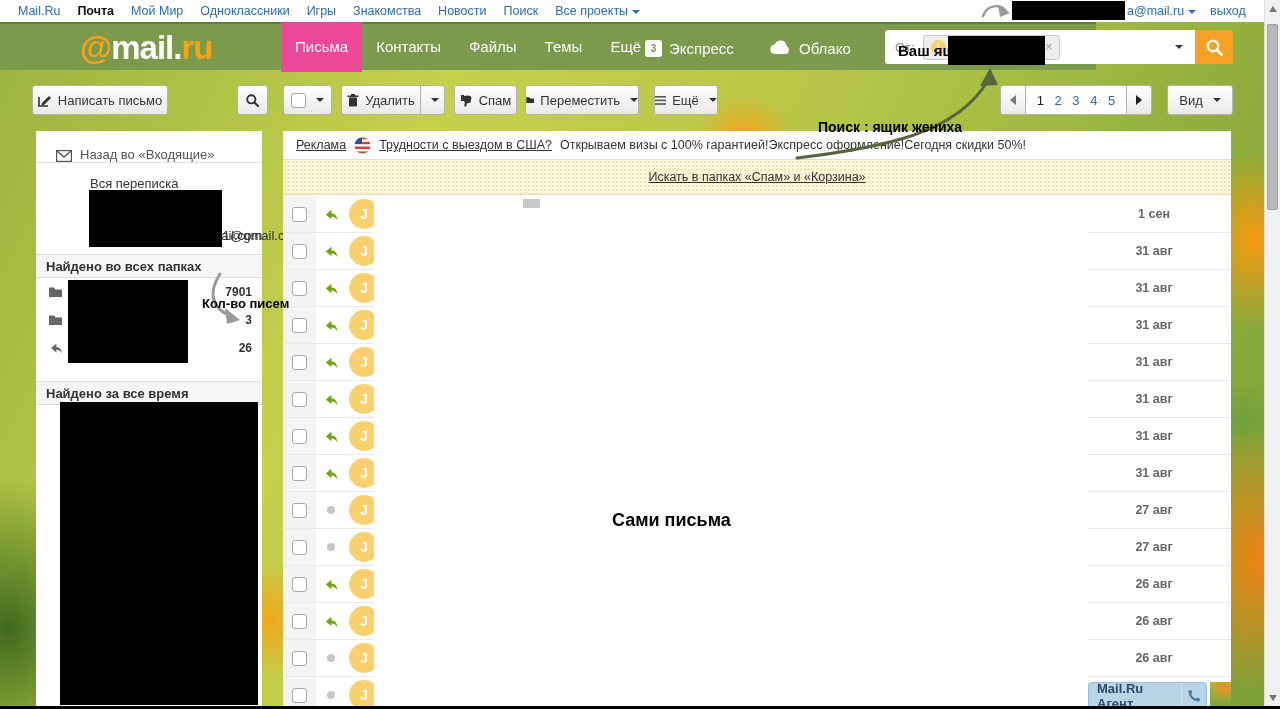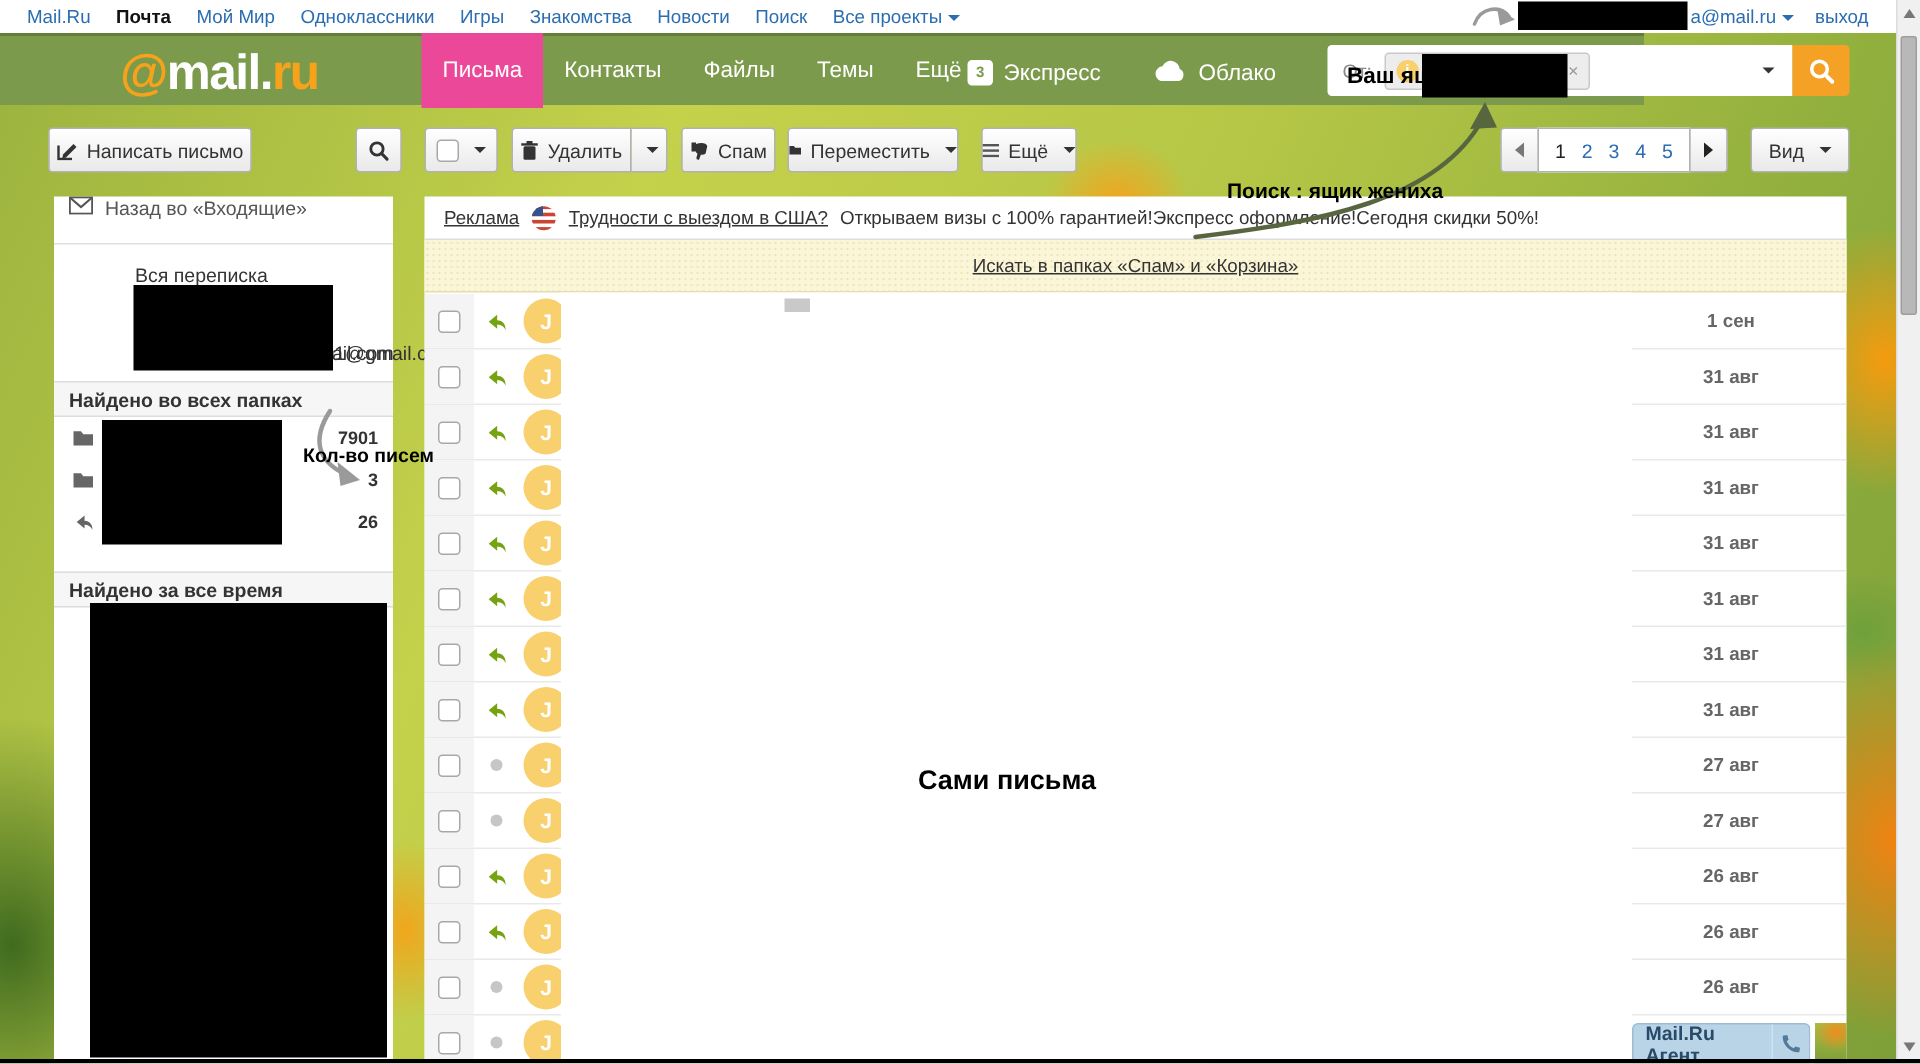--- a/index.html
+++ b/index.html
@@ -51,21 +51,21 @@
   .pag .seg { height:30px; border:1px solid #b2b2b2; display:flex; align-items:center; justify-content:center; cursor:pointer; }
   .pag .prev { width:26px; background:linear-gradient(#ffffff,#e9e9e9); border-radius:3px 0 0 3px; }
   .pag .pages { width:102px; background:#fff; margin-left:-1px; display:flex; align-items:center; justify-content:space-evenly; }
   .pag .next { width:26px; background:linear-gradient(#ffffff,#e9e9e9); margin-left:-1px; border-radius:0 3px 3px 0; }
   .pnum { font-size:13px; color:#2b6db0; cursor:pointer; }
   .pnum.cur { color:#222; cursor:default; }
   .tri-l { width:0;height:0;border-top:5px solid transparent;border-bottom:5px solid transparent;border-right:6px solid #777; }
   .tri-r { width:0;height:0;border-top:5px solid transparent;border-bottom:5px solid transparent;border-left:6px solid #222; }
   
   .sidebar { position:absolute; left:36px; top:131px; width:226px; height:578px; background:#fff; z-index:8; font-size:13px; color:#444; }
-  .sb-back { height:32px; display:flex; align-items:flex-start; gap:8px; padding-left:10px; border-bottom:1px solid #e0e0e0; cursor:pointer; color:#555; }
+  .sb-back { height:32px; display:flex; align-items:flex-end; gap:8px; padding-left:20px; border-bottom:1px solid #e0e0e0; cursor:pointer; color:#555; }
   .sb-line { height:26px; line-height:26px; padding-left:54px; color:#333; }
   .sb-head { height:24px; line-height:24px; padding-left:10px; background:#f6f6f6; border-top:1px solid #ddd; border-bottom:1px solid #ddd; font-weight:bold; color:#333; margin-top:5px; }
   .sb-folder { height:28px; display:flex; align-items:center; padding:0 10px 0 12px; cursor:pointer; }
   .sb-folder .cnt { margin-left:auto; font-weight:bold; font-size:12px; color:#333; }
   .sb-gap { height:8px; }
   
   .list { position:absolute; left:283px; top:131px; width:948px; height:578px; background:#fff; z-index:8; }
   .ad-row { height:29px; border-bottom:1px solid #ddd; display:flex; align-items:center; gap:8px; padding-left:13px; font-size:12.5px; color:#333; }
   .ad-row .adlbl { font-weight:normal; text-decoration:underline; cursor:pointer; }
   .ad-row .adlink { text-decoration:underline; cursor:pointer; }

